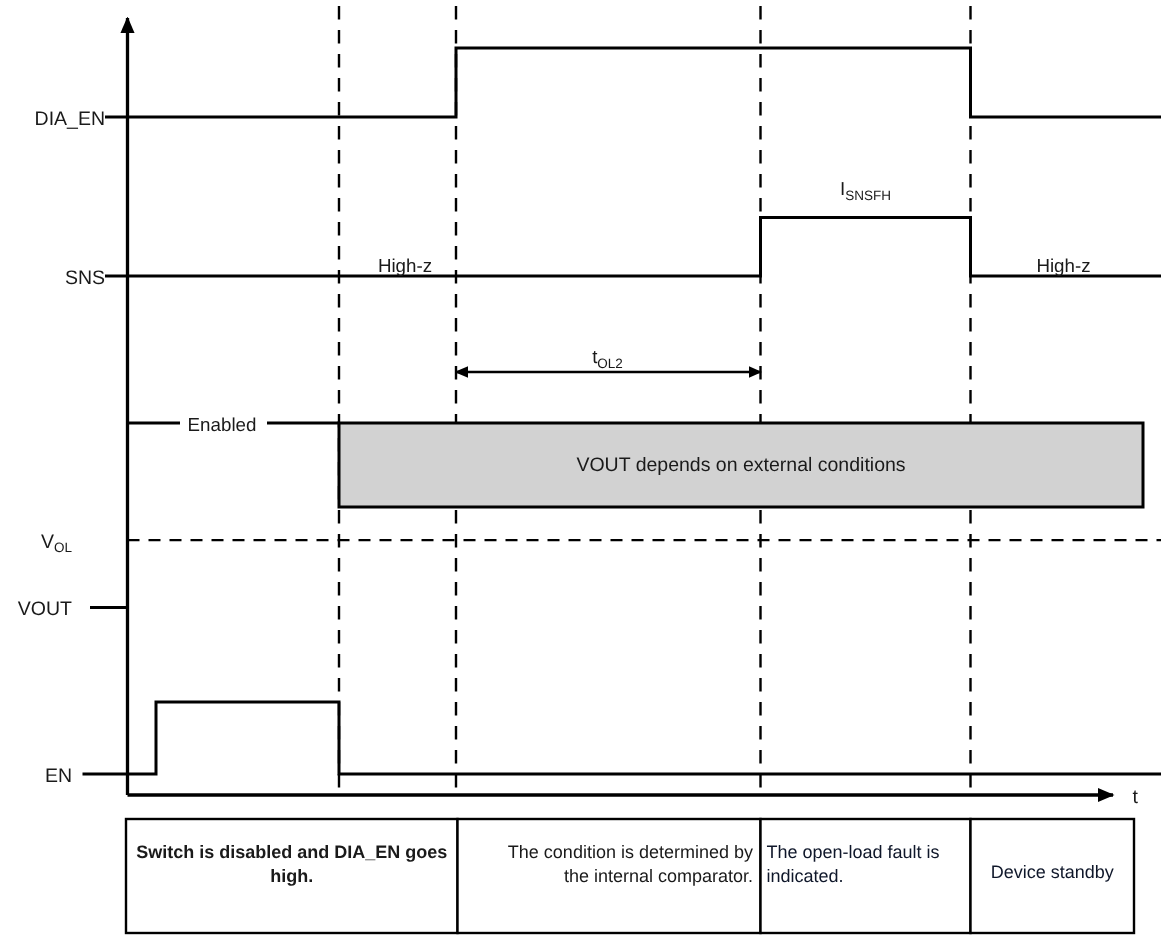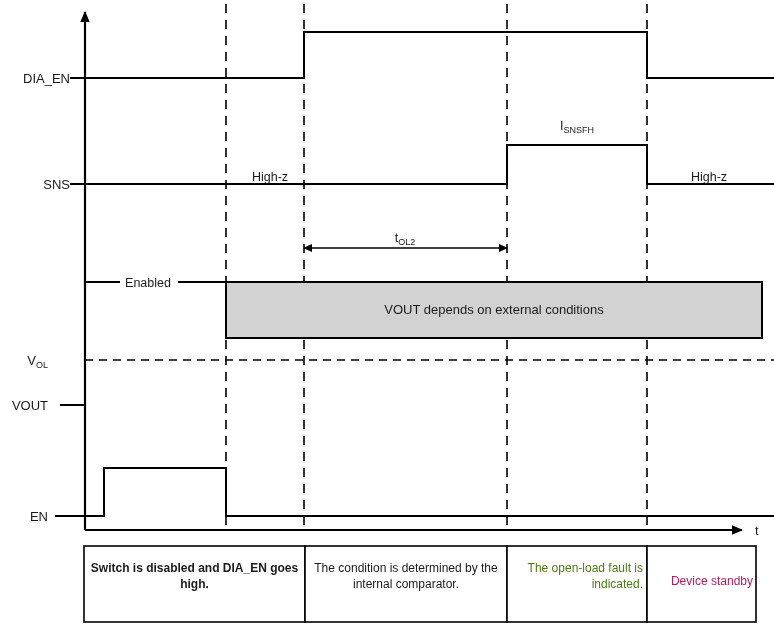--- a/index.html
+++ b/index.html
@@ -120,27 +120,27 @@
     <line class="tick" x1="55" y1="516" x2="85" y2="516"></line>
     <path class="wave" d="M85,516 L104,516 L104,468 L226,468 L226,516 L774,516"></path>
 
     <rect class="tbox" x="84" y="546" width="221" height="76"></rect>
     <foreignObject x="90" y="560" width="209" height="52">
       <div xmlns="http://www.w3.org/1999/xhtml" style="font-family:'Liberation Sans',sans-serif;font-size:12px;color:#1a1a1a;text-align:center;line-height:1.35;font-weight:bold;">Switch is disabled and DIA_EN goes high.</div>
     </foreignObject>
 
     <rect class="tbox" x="305" y="546" width="202" height="76"></rect>
     <foreignObject x="310" y="560" width="192" height="52">
-      <div xmlns="http://www.w3.org/1999/xhtml" style="font-family:'Liberation Sans',sans-serif;font-size:12px;color:#1a1a1a;text-align:center;line-height:1.35;">The condition is determined by the internal comparator.</div>
+      <div xmlns="http://www.w3.org/1999/xhtml" style="font-family:'Liberation Sans',sans-serif;font-size:12px;color:#1a1a1a;text-align:right;line-height:1.35;margin-left:20px;">The condition is determined by the internal comparator.</div>
     </foreignObject>
 
     <rect class="tbox" x="507" y="546" width="140" height="76"></rect>
     <foreignObject x="511" y="560" width="132" height="52">
-      <div xmlns="http://www.w3.org/1999/xhtml" style="font-family:'Liberation Sans',sans-serif;font-size:12px;color:#4d7c0f;text-align:right;line-height:1.35;">The open-load fault is indicated.</div>
+      <div xmlns="http://www.w3.org/1999/xhtml" style="font-family:'Liberation Sans',sans-serif;font-size:12px;color:#0f172a;text-align:left;line-height:1.35;">The open-load fault is indicated.</div>
     </foreignObject>
 
     <rect class="tbox" x="647" y="546" width="109" height="76"></rect>
     <foreignObject x="650" y="573" width="103" height="40">
-      <div xmlns="http://www.w3.org/1999/xhtml" style="font-family:'Liberation Sans',sans-serif;font-size:12px;color:#be185d;text-align:right;line-height:1.35;">Device standby</div>
+      <div xmlns="http://www.w3.org/1999/xhtml" style="font-family:'Liberation Sans',sans-serif;font-size:12px;color:#0f172a;text-align:center;line-height:1.35;">Device standby</div>
     </foreignObject>
 
   </svg>
 </div>
 
 </body></html>

